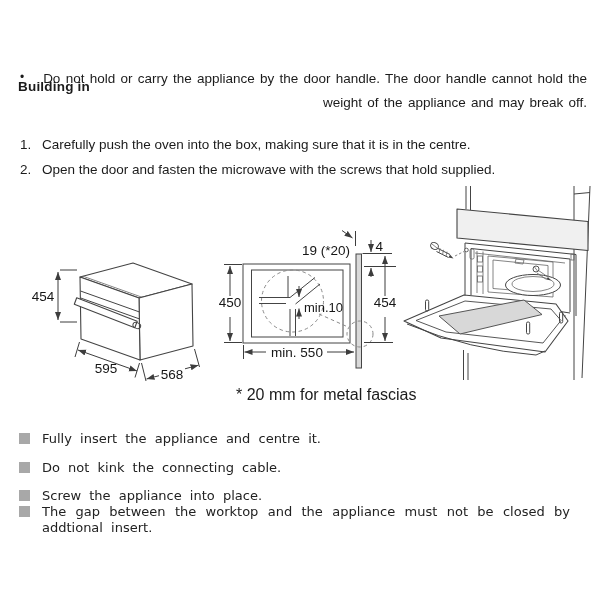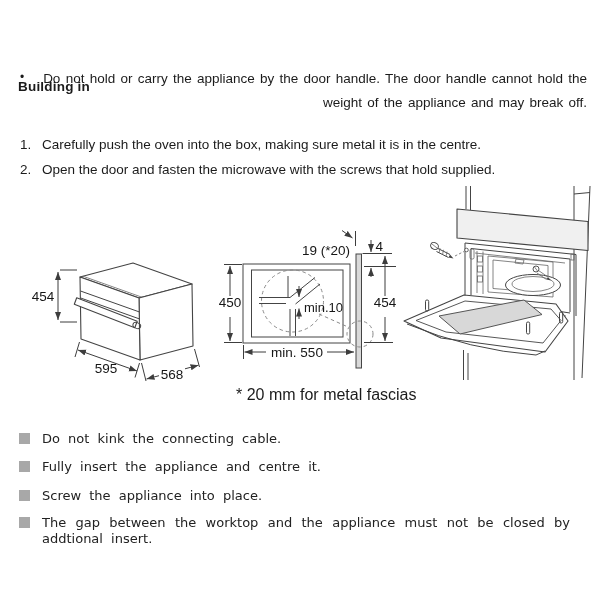--- a/index.html
+++ b/index.html
@@ -14,21 +14,21 @@
   .step-num{left:20px;font-size:13.5px;}
   .step-text{left:42px;width:545px;font-size:13.5px;}
   .step1{top:137px;} .step2{top:162px;}
   .fig{position:absolute;}
   .fig-oven{left:25px;top:245px;width:190px;height:150px;}
   .fig-niche{left:215px;top:228px;width:185px;height:144px;}
   .fig-cabinet{left:400px;top:185px;width:200px;height:197px;}
   .footnote{left:236px;top:386px;font-size:16px;text-align:right;}
   .checklist{left:18px;top:431px;width:552px;}
   .chk-item{display:flex;align-items:flex-start;}
-  .chk-item.m1{margin-bottom:13px;} .chk-item.m2{margin-bottom:12px;} .chk-item.m3{margin-bottom:11px;}
+  .chk-item.m1{margin-bottom:13px;} .chk-item.m2{margin-bottom:12px;} .chk-item.m3{}
   .chk-sq{width:11px;height:11px;background:#a8a8a8;flex:0 0 11px;margin:2px 12px 0 1px;}
   .chk-text{
     flex:1;font-family:"DejaVu Sans",sans-serif;font-size:13px;line-height:16px;
     word-spacing:4px;text-align:justify;color:#222;
   }
   svg{position:absolute;left:0;top:0;}
   svg text{font-family:"Liberation Sans",sans-serif;fill:#161616;font-size:13px;}
   svg .dimtxt{font-size:13.5px;}
   .ln{stroke:#444;stroke-width:1;fill:none;}
   .ln-thin{stroke:#666;stroke-width:.8;fill:none;}
@@ -38,21 +38,21 @@
 </style>
 </head>
 <body>
 
 <div class="abs title">Building in</div>
 
 <div class="abs warn-bullet">•</div>
 <div class="abs warn-text">Do not hold or carry the appliance by the door handle. The door handle cannot hold the weight of the appliance and may break off.</div>
 
 <div class="abs step-num step1">1.</div>
-<div class="abs step-text step1">Carefully push the oven into the box, making sure metal it is in the centre.</div>
+<div class="abs step-text step1">Carefully push the oven into the box, making sure that it is in the centre.</div>
 <div class="abs step-num step2">2.</div>
 <div class="abs step-text step2">Open the door and fasten the microwave with the screws that hold supplied.</div>
 
 <svg class="fig fig-oven" width="190" height="150" viewBox="25 245 190 150">
   <defs>
     <marker id="a1e" markerUnits="userSpaceOnUse" markerWidth="9" markerHeight="7" refX="8" refY="3" orient="auto">
       <path d="M0,0 L8,3 L0,6 Z" fill="#3d3d3d"></path>
     </marker>
     <marker id="a1s" markerUnits="userSpaceOnUse" markerWidth="9" markerHeight="7" refX="8" refY="3" orient="auto-start-reverse">
       <path d="M0,0 L8,3 L0,6 Z" fill="#3d3d3d"></path>
@@ -207,28 +207,28 @@
     <path class="ln" d="M407,324 Q470,350 536,355 L545,351"></path>
     <rect class="ln" x="425.5" y="300" width="3.2" height="11" rx="1.4" fill="#fff"></rect>
     <rect class="ln" x="526.5" y="322" width="3.2" height="12" rx="1.4" fill="#fff"></rect>
     <rect class="ln" x="559.5" y="312" width="3.2" height="11" rx="1.4" fill="#fff"></rect>
   </g>
 </svg>
 
 <div class="abs footnote">* 20 mm for metal fascias</div>
 
 <div class="abs checklist">
+  <div class="chk-item m1">
+    <span class="chk-sq"></span>
+    <div class="chk-text">Fully insert the appliance and centre it.</div>
+  </div>
   <div class="chk-item m2">
     <span class="chk-sq"></span>
     <div class="chk-text">Do not kink the connecting cable.</div>
   </div>
-  <div class="chk-item m1">
-    <span class="chk-sq"></span>
-    <div class="chk-text">Fully insert the appliance and centre it.</div>
-  </div>
   <div class="chk-item m3">
     <span class="chk-sq"></span>
     <div class="chk-text">Screw the appliance into place.</div>
   </div>
   <div class="chk-item">
     <span class="chk-sq"></span>
     <div class="chk-text">The gap between the worktop and the appliance must not be closed by addtional insert.</div>
   </div>
 </div>
 

